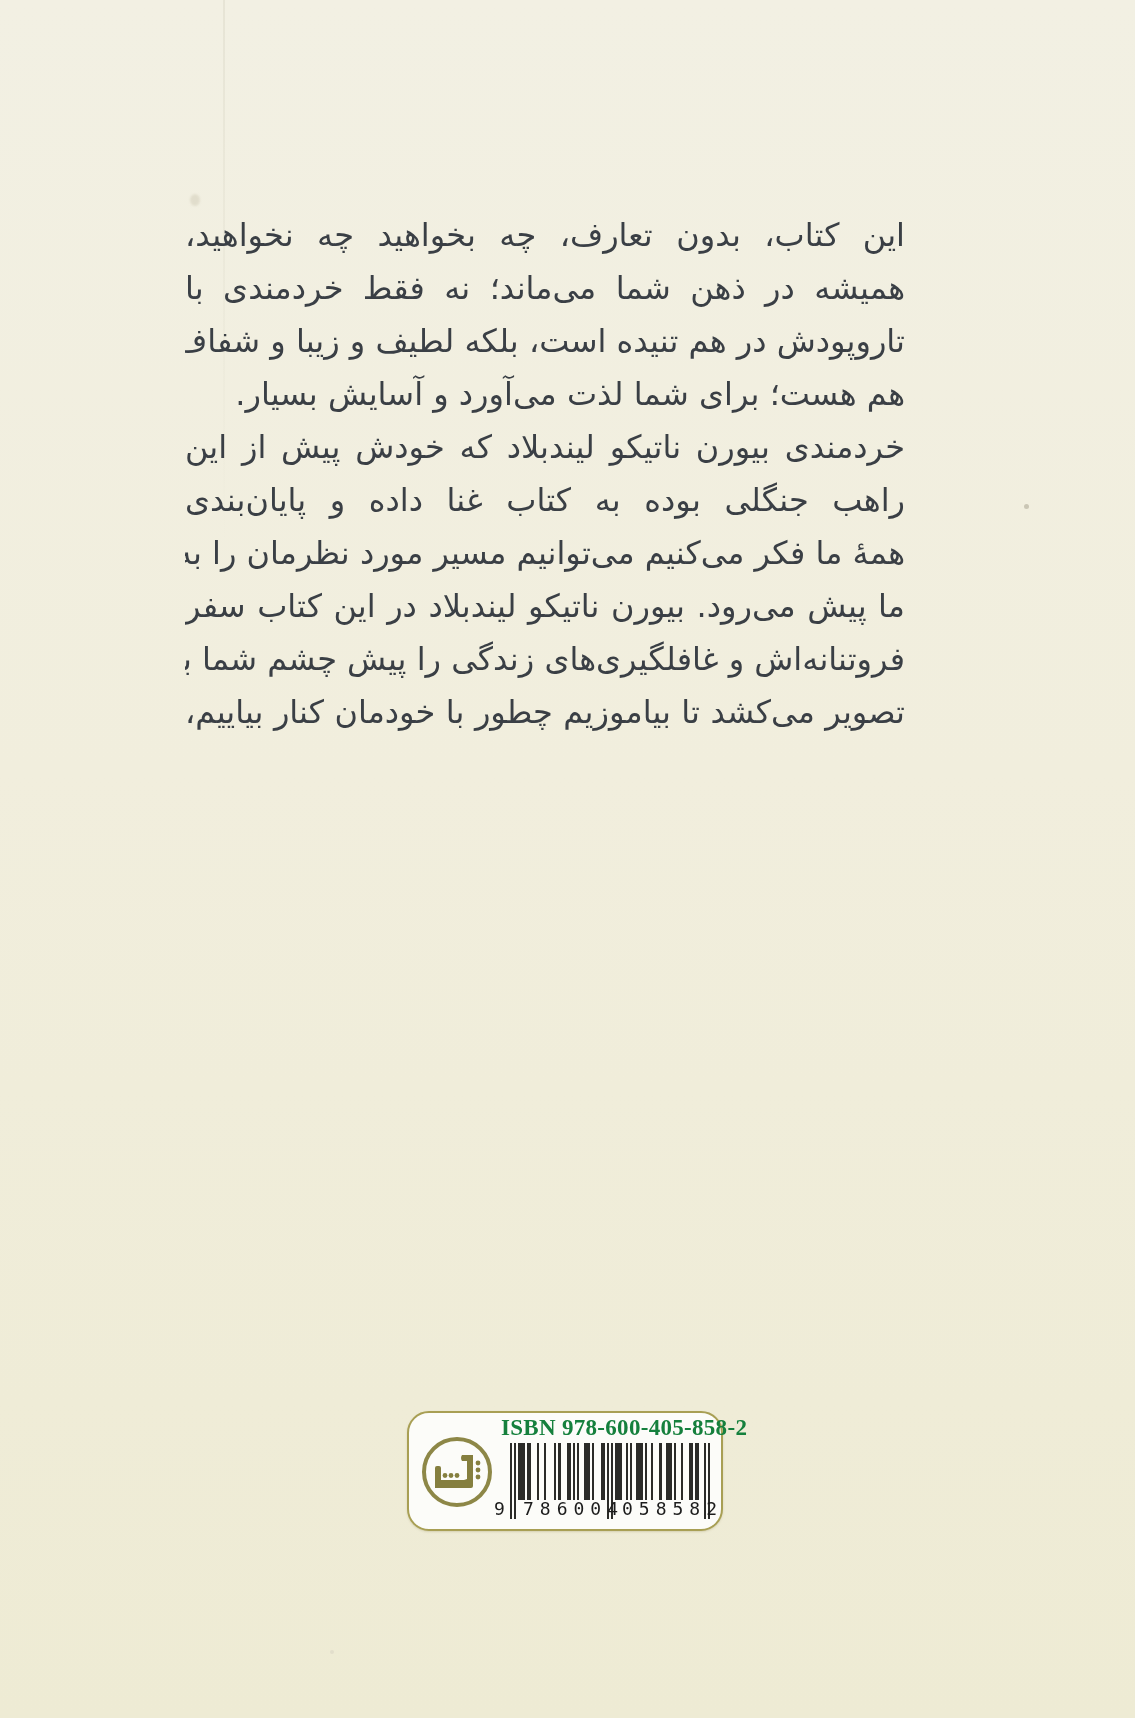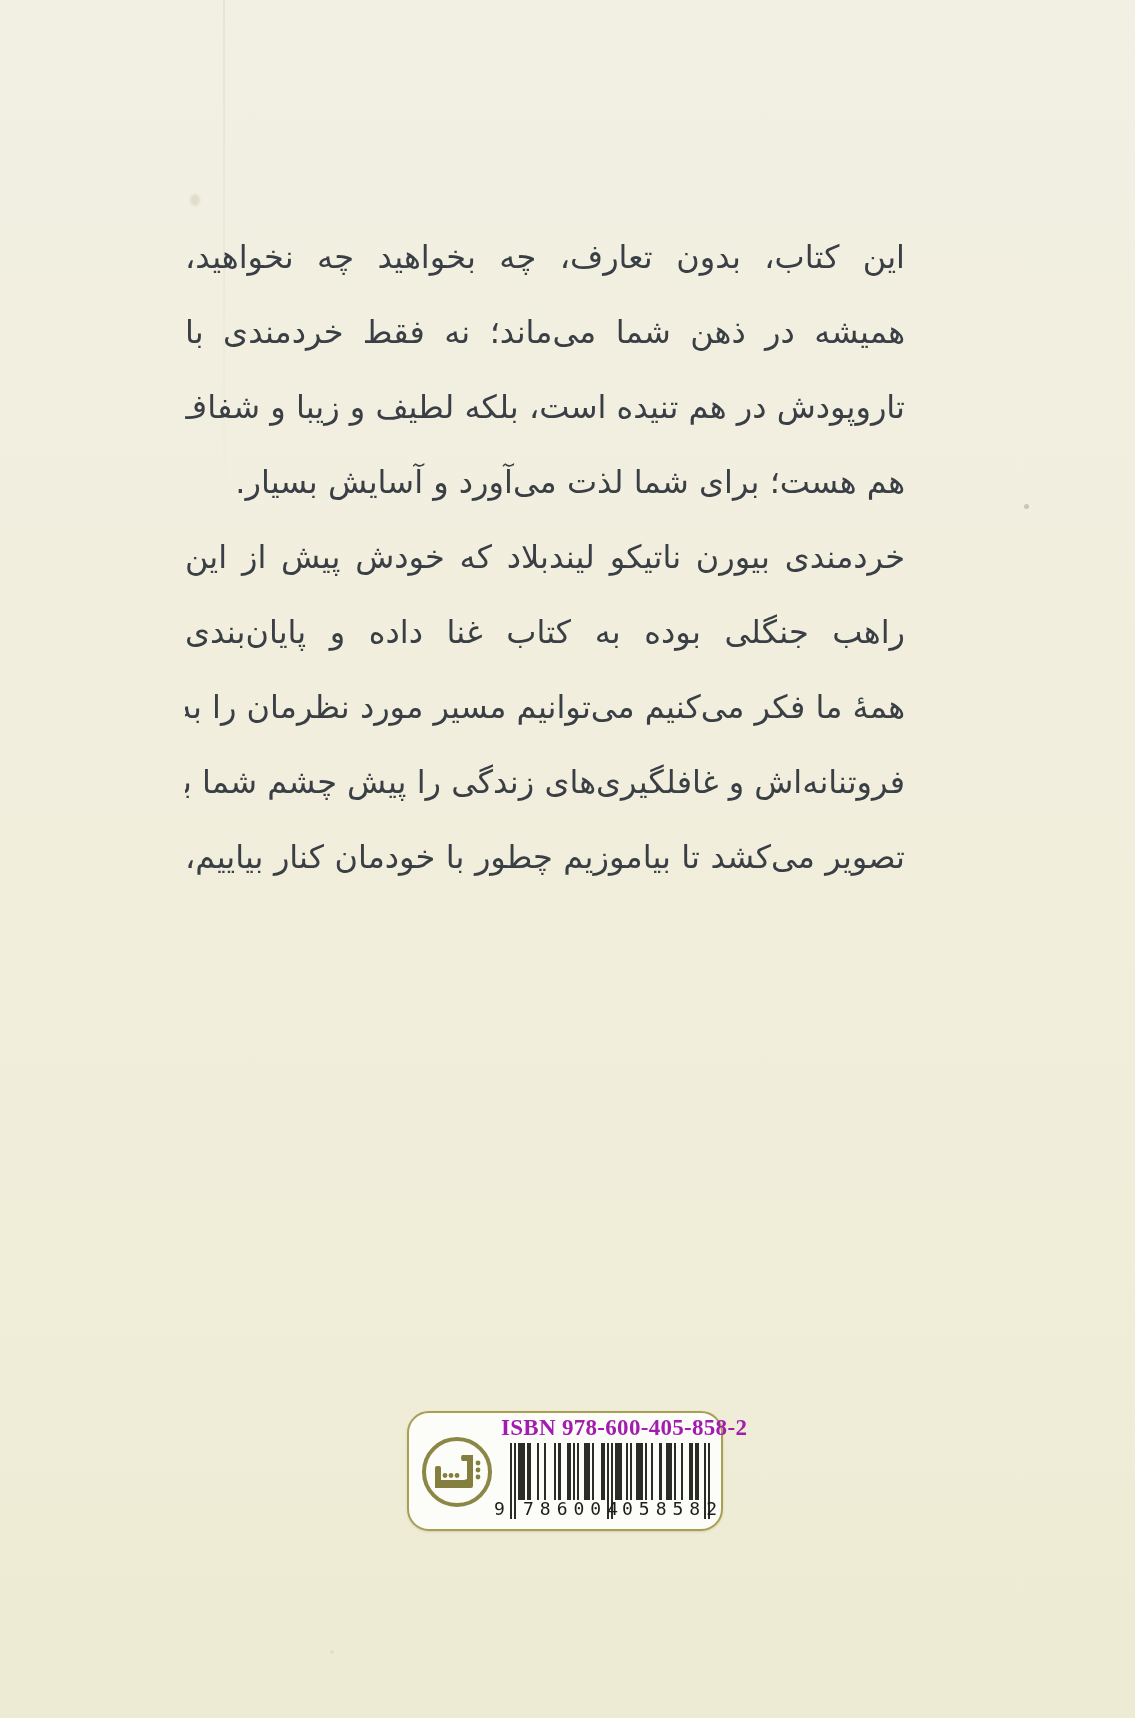--- a/index.html
+++ b/index.html
@@ -44,21 +44,20 @@
     font-size: 32px;
     line-height: 53px;
     font-family: "DejaVu Sans", sans-serif;
   }
   .blurb .line {
     height: 53px;
     overflow: hidden;
     text-align: justify;
     text-align-last: justify;
     white-space: nowrap;
-    margin-top: 22px;
   }
   .blurb .line.para-end {
     text-align-last: right;
   }
 
   
   .isbn-panel {
     position: absolute;
     left: 407px;
     top: 1411px;
@@ -80,21 +79,21 @@
   .isbn-label {
     position: absolute;
     left: 92px;
     top: 2px;
     width: 218px;
     text-align: center;
     font-family: "Liberation Serif", serif;
     font-weight: 600;
     font-size: 23px;
     letter-spacing: 0.3px;
-    color: #a21caf;
+    color: #15803d;
     white-space: nowrap;
   }
   .barcode {
     position: absolute;
     left: 101px;
     top: 30px;
     width: 200px;
     height: 78px;
   }
   .barcode .bars {
@@ -134,20 +133,21 @@
   <div class="speck s3"></div>
 
   <div class="blurb">
     <div class="line">این کتاب، بدون تعارف، چه بخواهید چه نخواهید،</div>
     <div class="line">همیشه در ذهن شما می‌ماند؛ نه فقط خردمندی با</div>
     <div class="line">تاروپودش در هم تنیده است، بلکه لطیف و زیبا و شفاف</div>
     <div class="line para-end">هم هست؛ برای شما لذت می‌آورد و آسایش بسیار.</div>
     <div class="line">خردمندی بیورن ناتیکو لیندبلاد که خودش پیش از این</div>
     <div class="line">راهب جنگلی بوده به کتاب غنا داده و پایان‌بندی</div>
     <div class="line">همۀ ما فکر می‌کنیم می‌توانیم مسیر مورد نظرمان را به</div>
+    <div class="line">ما پیش می‌رود. بیورن ناتیکو لیندبلاد در این کتاب سفر</div>
     <div class="line">فروتنانه‌اش و غافلگیری‌های زندگی را پیش چشم شما به</div>
     <div class="line">تصویر می‌کشد تا بیاموزیم چطور با خودمان کنار بیاییم،</div>
   </div>
 
   <div class="isbn-panel">
 
     <div class="logo-circle">
       <svg viewBox="0 0 78 78" width="78" height="78" aria-hidden="true">
         <circle cx="39" cy="39" r="33" fill="none" stroke="#8d8747" stroke-width="4"></circle>
         <g fill="#857f3f">

